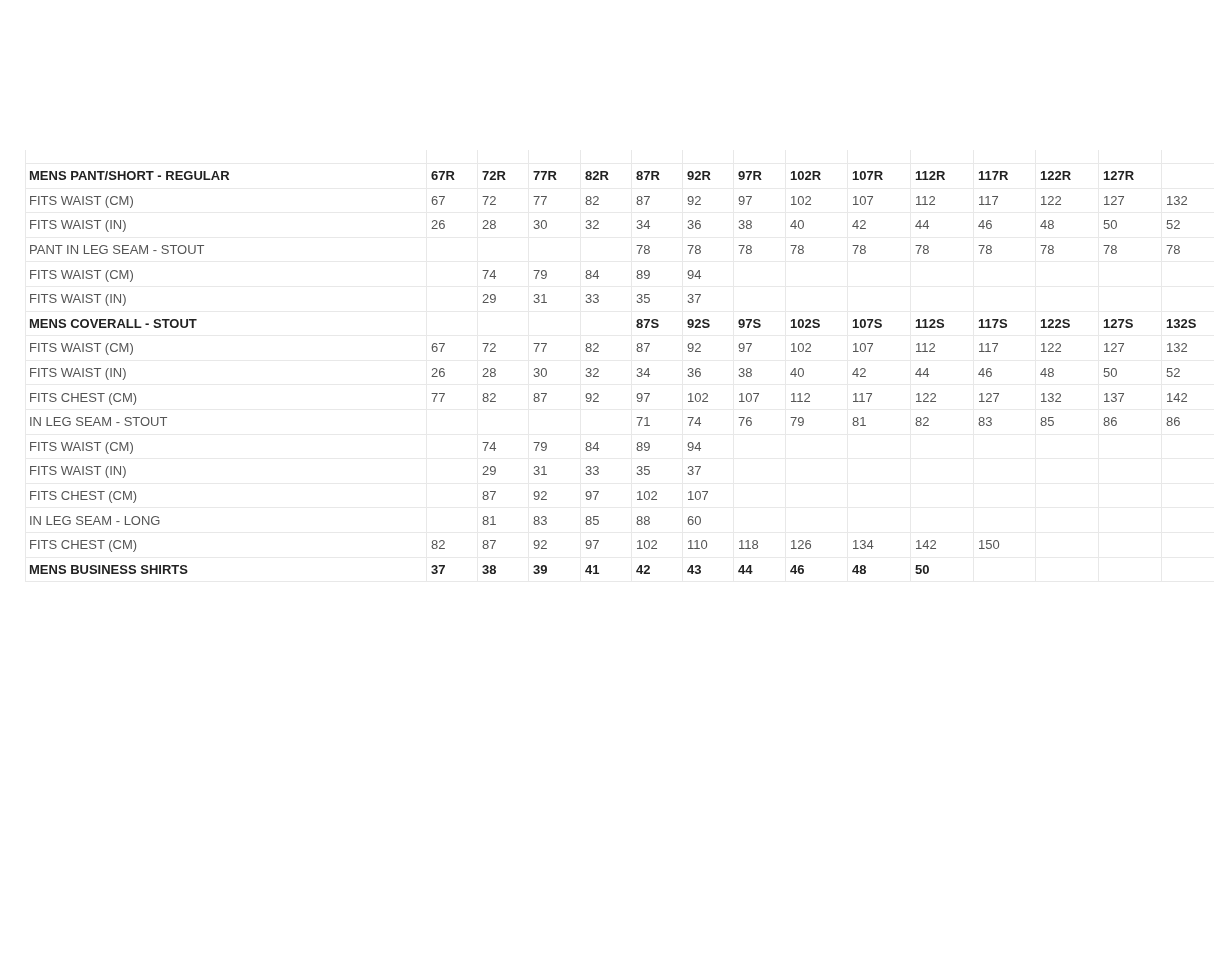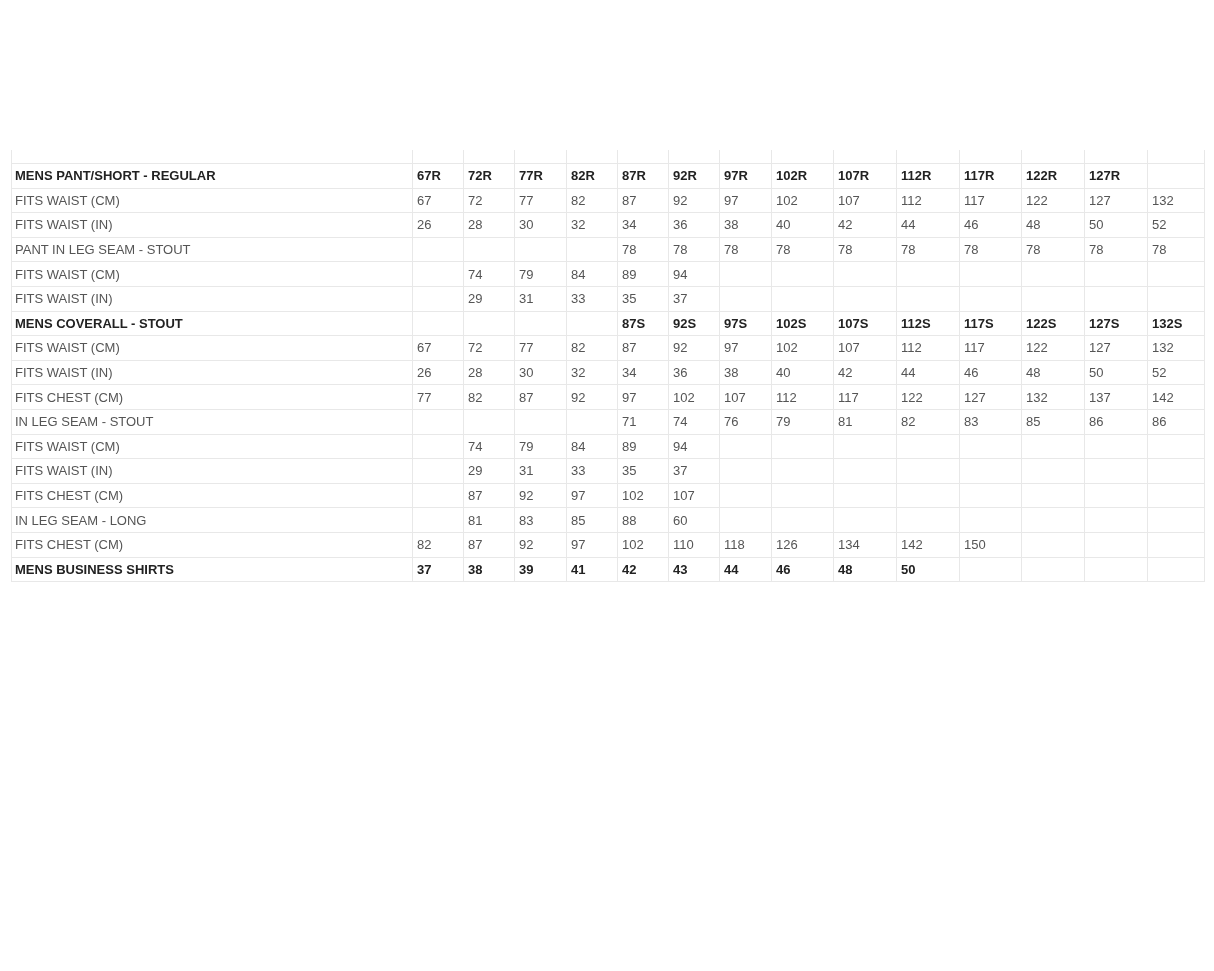--- a/index.html
+++ b/index.html
@@ -6,21 +6,21 @@
     --border:#e8e8e8;
     --data-text:#555555;
     --header-text:#222222;
     --bg:#ffffff;
   }
   html,body{margin:0;padding:0;background:var(--bg);}
   body{
     width:1214px;height:971px;overflow:hidden;
     font-family:"Liberation Sans","DejaVu Sans",sans-serif;
   }
-  .page{padding:150px 0 0 11px;}
+  .page{padding:150px 0 0 25px;}
   table.sizing{
     border-collapse:collapse;
     table-layout:fixed;
     width:1193px;
   }
   table.sizing td{
     border:1px solid var(--border);
     font-size:13px;
     color:var(--data-text);
     height:23.6px;

